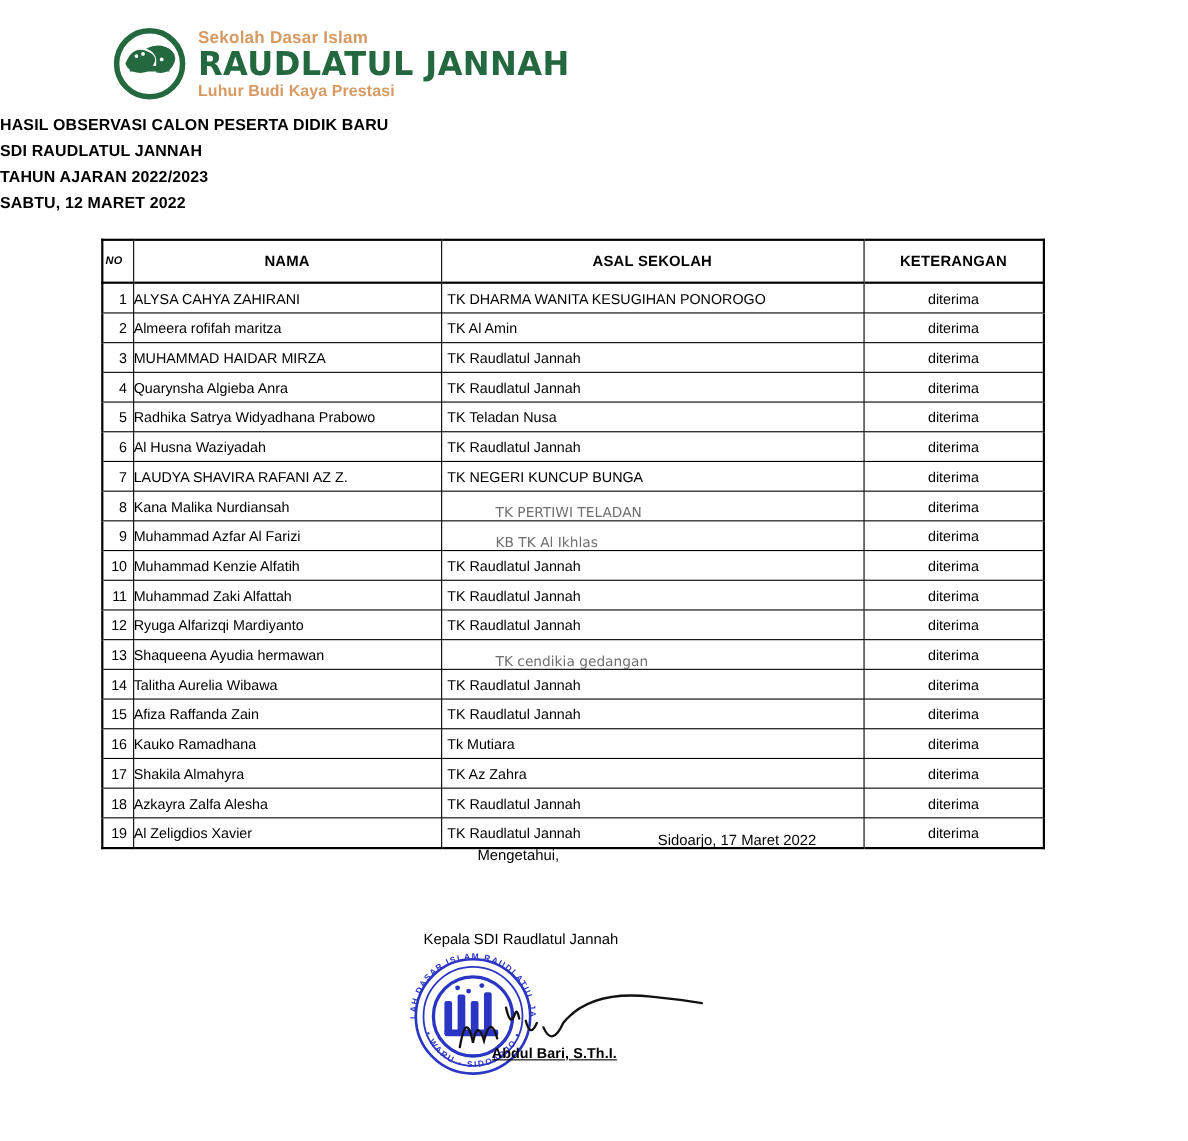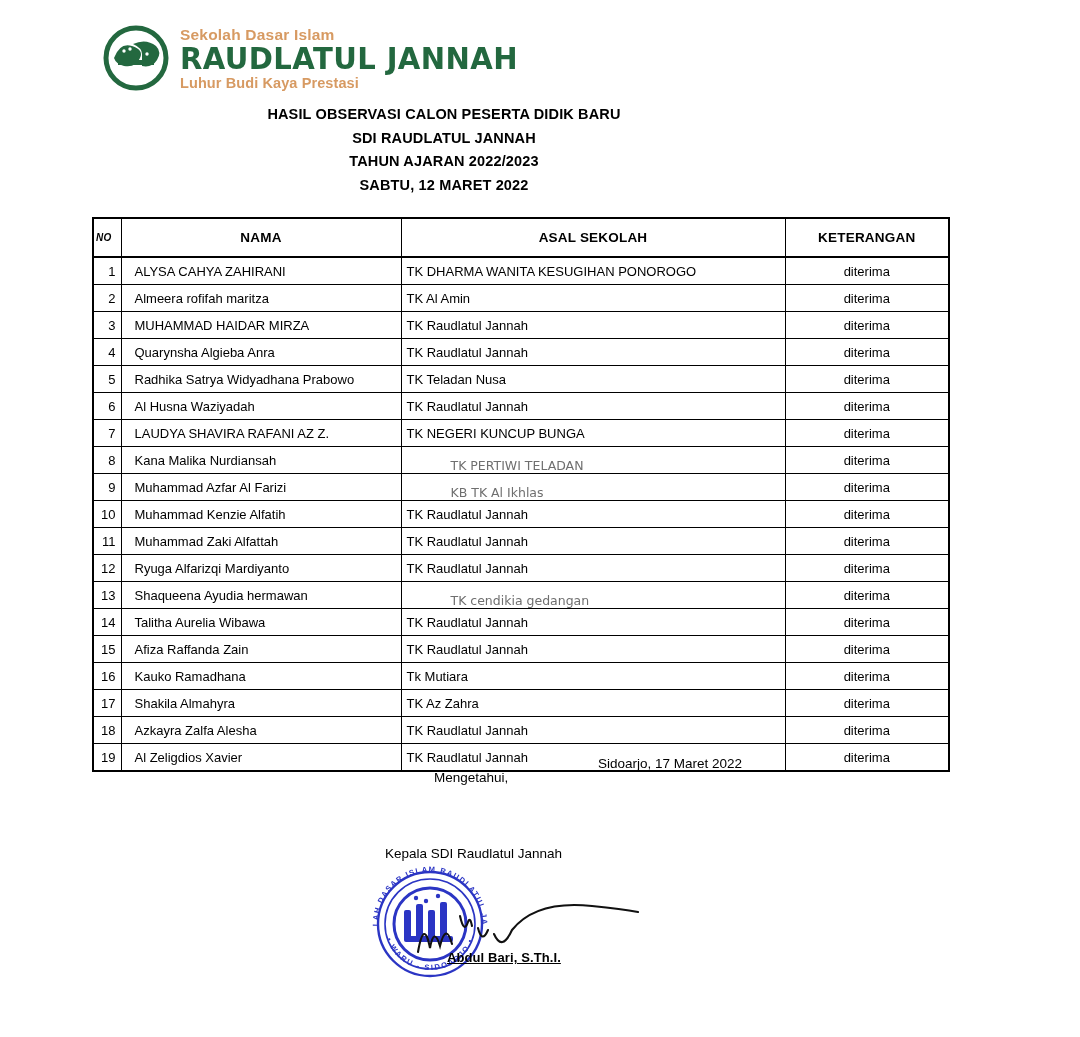--- a/index.html
+++ b/index.html
@@ -63,21 +63,20 @@
     letter-spacing: 0.1px;
     margin-top: 2px;
   }
 
   
   .titles {
     position: absolute;
     left: 0;
     top: 103px;
     width: 888px;
-    text-align: center;
   }
   .titles .tline {
     font-size: 14.5px;
     font-weight: bold;
     line-height: 23.5px;
     letter-spacing: 0.15px;
   }
 
   
   .doc-table {
@@ -122,21 +121,21 @@
     border-right: 2.5px solid #000;
   }
 
   .doc-table tbody td.td-no {
     border-left: 2.5px solid #000;
     text-align: right;
     padding-right: 5px;
     font-size: 13px;
   }
   .doc-table tbody td.td-nama {
-    padding-left: 13px;
+    padding-left: 0;
     text-align: left;
   }
   .doc-table tbody td.td-asal {
     padding-left: 5px;
     text-align: left;
   }
   .doc-table tbody td.td-ket {
     border-right: 2.5px solid #000;
     text-align: center;
   }

